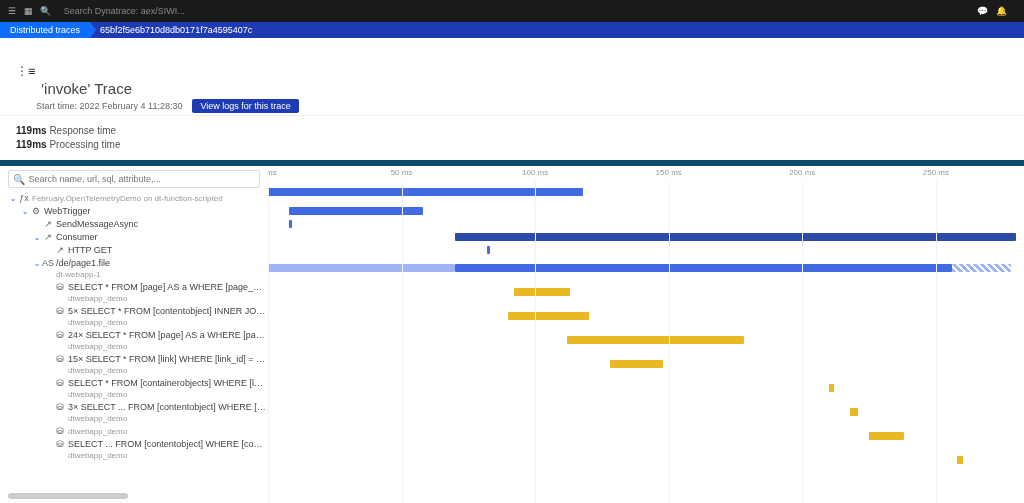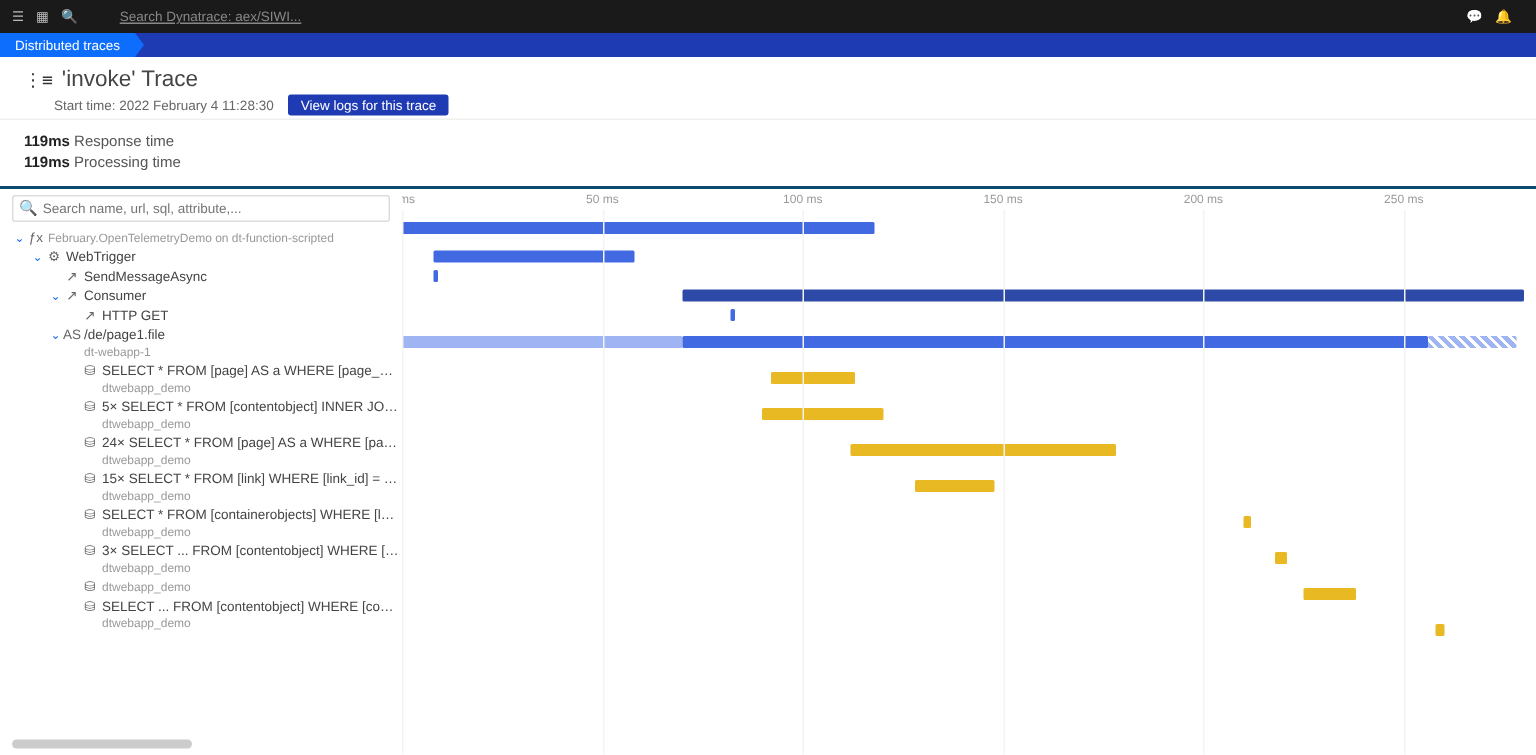--- a/index.html
+++ b/index.html
@@ -1,36 +1,36 @@
 <!DOCTYPE html>
 <html><head>
 <meta charset="utf-8">
 <style>
 * { box-sizing: border-box; margin: 0; padding: 0; font-family: -apple-system, BlinkMacSystemFont, "Segoe UI", Arial, sans-serif; }
 html, body { width: 1024px; height: 503px; overflow: hidden; background: #fff; }
 
 .topbar { height: 22px; background: #1a1a1a; display: flex; align-items: center; padding: 0 8px; color: #bbb; font-size: 9px; }
 .topbar .icon { margin-right: 8px; cursor: pointer; }
-.topbar .search { flex: 0 0 auto; color: #888; margin-left: 20px; text-decoration: underline; }
+.topbar .search { flex: 0 0 auto; color: #888; margin-left: 4px; }
 .topbar .spacer { flex: 1; }
 
 .breadcrumb { height: 16px; background: #1f3bb3; display: flex; align-items: center; font-size: 9px; color: #fff; }
 .breadcrumb .crumb { padding: 0 10px; height: 100%; display: flex; align-items: center; position: relative; cursor: pointer; }
 .breadcrumb .crumb:first-child { background: #0d6efd; }
 .breadcrumb .crumb:first-child::after { content:""; position:absolute; right:-6px; top:0; width:0; height:0; border-top:8px solid transparent; border-bottom:8px solid transparent; border-left:6px solid #0d6efd; }
 
 .header { padding: 6px 16px 2px 16px; border-bottom: 1px solid #f0f0f0; }
 .header .title-row { display: flex; align-items: center; }
 .header .mono-icon { font-family: monospace; font-size: 12px; margin-right: 6px; color:#333; }
-.header h1 { font-size: 15px; color: #454545; font-weight: 400; }
+.header h1 { font-size: 15px; color: #454545; font-weight: 400; margin-top: 36px; }
 .header .subrow { display: flex; align-items: center; margin-top: 2px; }
 .header .start { font-size: 9px; color: #666; margin-left: 20px; }
 .btn-logs { background: #1f3bb3; color: #fff; font-size: 9px; padding: 2px 8px; border-radius: 2px; margin-left: 10px; cursor: pointer; border:none; }
 
-.stats { display: flex; padding: 8px 16px; border-bottom: 2px solid #0c4a6e; font-size: 10px; color:#555; }
+.stats { display: flex; padding: 8px 16px; border-bottom: 6px solid #0c4a6e; font-size: 10px; color:#555; }
 .stats .col { padding-right: 20px; }
 .stats .col + .col { padding-left: 20px; border-left: 1px solid #e5e5e5; }
 .stats .val { color:#222; font-weight:600; display:inline-block; min-width:28px; }
 .stats .row { line-height:14px; }
 
 .body { display:flex; height: calc(503px - 22px - 16px - 38px - 38px); }
 .tree-panel { width: 268px; flex:none; border-right: none; padding: 4px 0 0 8px;  }
 .search-box { display:flex; align-items:center; border:1px solid #ddd; border-radius:2px; height:18px; padding:0 4px; margin:0 8px 4px 0; }
 .search-box input { border:none; outline:none; font-size:9px; flex:1; color:#666; }
 .si { color:#4db6ac; font-size:10px; margin-right:3px; }
@@ -70,20 +70,23 @@
   <span class="search">Search Dynatrace: aex/SIWI...</span>
   <span class="spacer"></span>
   <span class="icon">💬</span>
   <span class="icon">🔔</span>
 </div>
 
 <div class="breadcrumb">
   <div class="crumb">
       <span>Distributed traces</span>
     </div>
+  <div class="crumb">
+      <span>65bf2f5e6b710d8db0171f7a4595407c</span>
+    </div>
 </div>
 
 <div class="header">
   <div class="title-row">
     <span class="mono-icon">⋮≡</span>
     <h1>'invoke' Trace</h1>
   </div>
   <div class="subrow">
     <span class="start">
       <span>Start time:</span>

